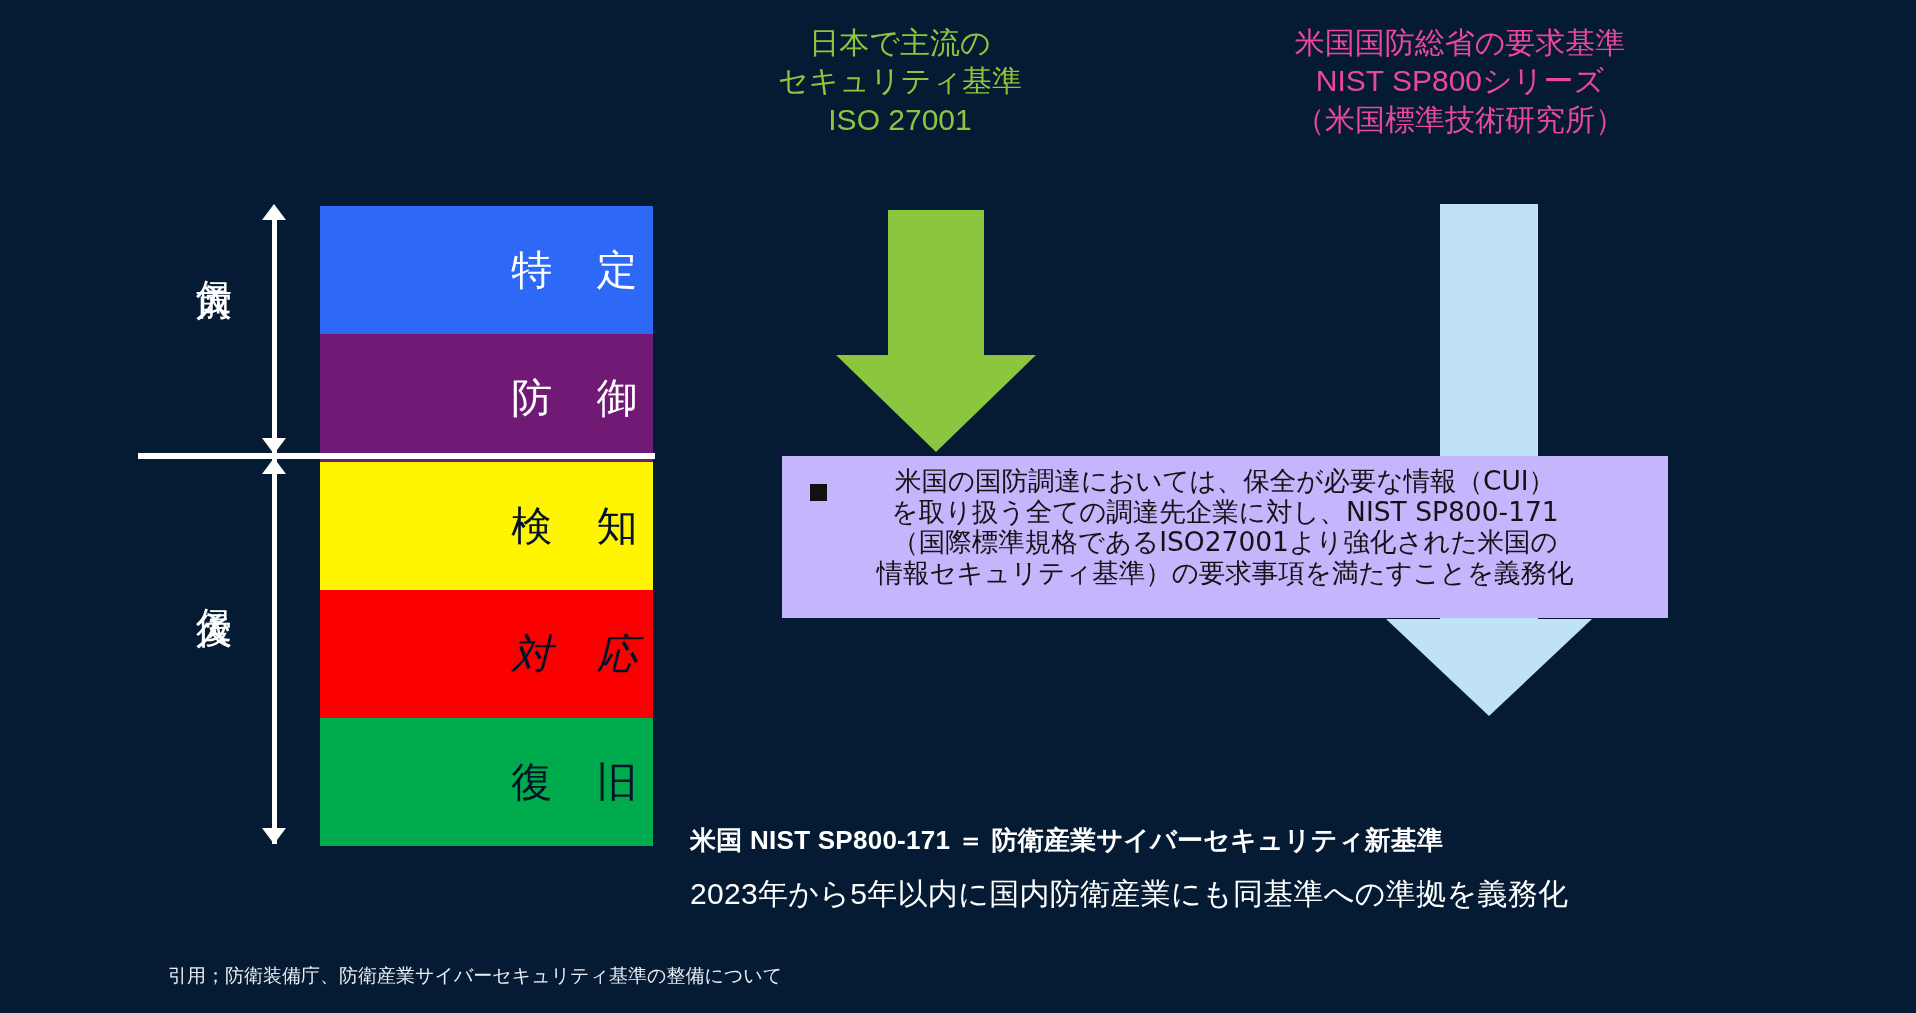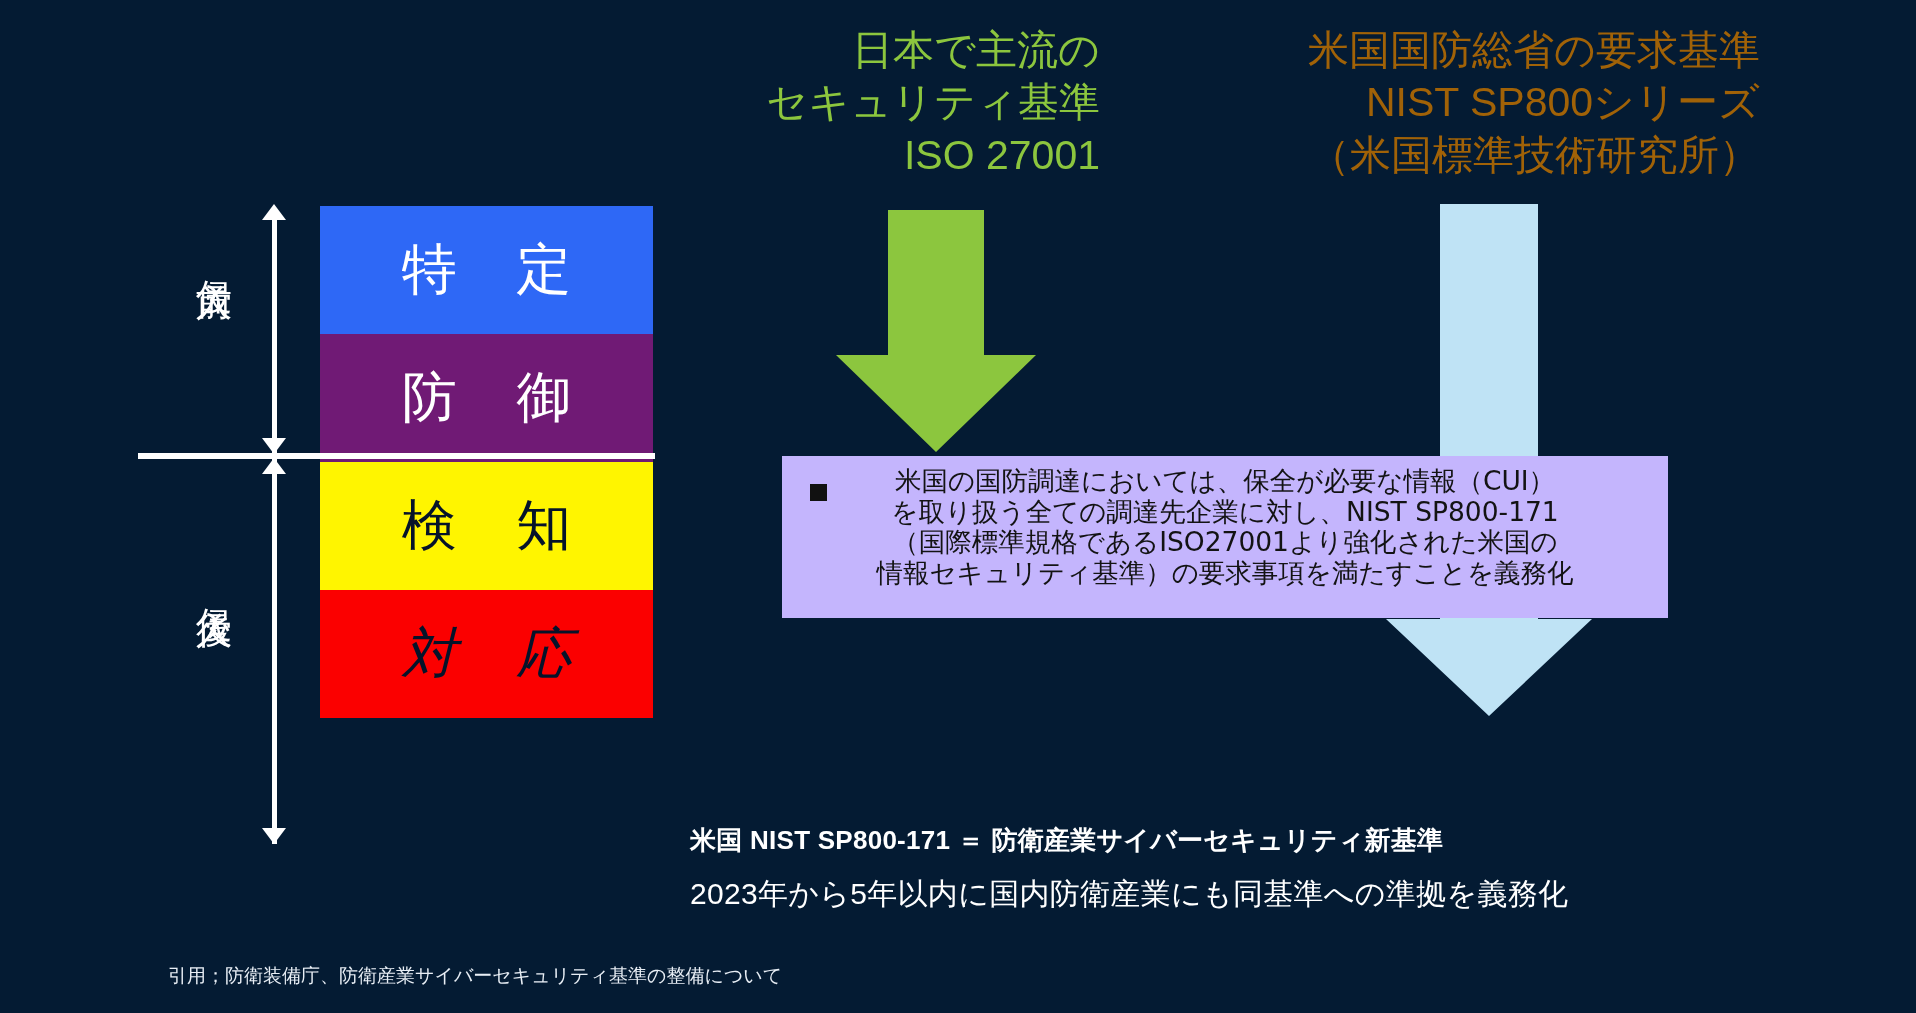--- a/index.html
+++ b/index.html
@@ -6,22 +6,22 @@
   body{
     width:1916px;height:1013px;
     background:#041B33;
     font-family:"Liberation Sans","DejaVu Sans",sans-serif;
     overflow:hidden;position:relative;
   }
   .slide{position:absolute;inset:0;}
 
   
   #stack{position:absolute;left:320px;top:206px;width:333px;height:640px;}
-  .band{width:100%;height:128px;display:flex;align-items:center;justify-content:center;
-        font-size:55px;letter-spacing:.38em;text-indent:.38em;
+  .band{width:100%;height:128px;display:flex;align-items:center;justify-content:flex-end;
+        font-size:41px;letter-spacing:.38em;text-indent:.38em;
         font-family:"DejaVu Serif","Liberation Serif",serif;font-weight:400;}
   .band.b1{background:#2E68F6;color:#ffffff;}
   .band.b2{background:#701a75;color:#ffffff;}
   .band.b3{background:#FFF500;color:#05132A;}
   .band.b4{background:#FB0000;color:#05132A;font-style:italic;}
   .band.b5{background:#00AB4E;color:#05132A;}
 
   
   .rail{position:absolute;left:272px;width:5px;background:#ffffff;}
   .rail.top{top:212px;height:242px;}
@@ -34,23 +34,23 @@
 
   .hline{position:absolute;left:138px;top:453px;width:517px;height:6px;background:#ffffff;}
 
   .vlabel{position:absolute;color:#ffffff;font-size:36px;line-height:1.22;
           writing-mode:vertical-rl;text-orientation:upright;letter-spacing:.05em;
           font-family:"DejaVu Serif","Liberation Serif",serif;}
   #label-pre{left:192px;top:252px;}
   #label-post{left:192px;top:580px;}
 
   
-  .head{position:absolute;text-align:right;line-height:1.28;font-size:41px;white-space:pre-line;}
+  .head{position:absolute;text-align:center;line-height:1.28;font-size:30px;white-space:pre-line;}
   #head-green{left:700px;top:24px;width:400px;color:#8CC63E;}
-  #head-blue{left:1160px;top:24px;width:600px;color:#a16207;}
+  #head-blue{left:1160px;top:24px;width:600px;color:#ec4899;}
 
   
   #arrow-green{position:absolute;left:836px;top:210px;}
   #arrow-blue{position:absolute;left:1386px;top:204px;}
 
   
   #callout{position:absolute;left:782px;top:456px;width:886px;height:162px;
            background:#c4b5fd;box-sizing:border-box;padding:10px 14px 6px 14px;}
   #callout .bullet{position:absolute;left:28px;top:28px;width:17px;height:17px;background:#111111;}
   #callout .lines{margin-left:0;color:#131313;font-size:26.5px;line-height:1.16;
@@ -74,20 +74,23 @@
       <span>特 定</span>
     </div>
     <div class="band b2">
       <span>防 御</span>
     </div>
     <div class="band b3">
       <span>検 知</span>
     </div>
     <div class="band b4">
       <span>対 応</span>
+    </div>
+    <div class="band b5">
+      <span>復 旧</span>
     </div>
   </div>
 
   <div class="rail top"></div>
   <div class="arrowhead ah-up-top"></div>
   <div class="arrowhead ah-dn-top"></div>
 
   <div class="rail bot"></div>
   <div class="arrowhead ah-up-bot"></div>
   <div class="arrowhead ah-dn-bot"></div>

